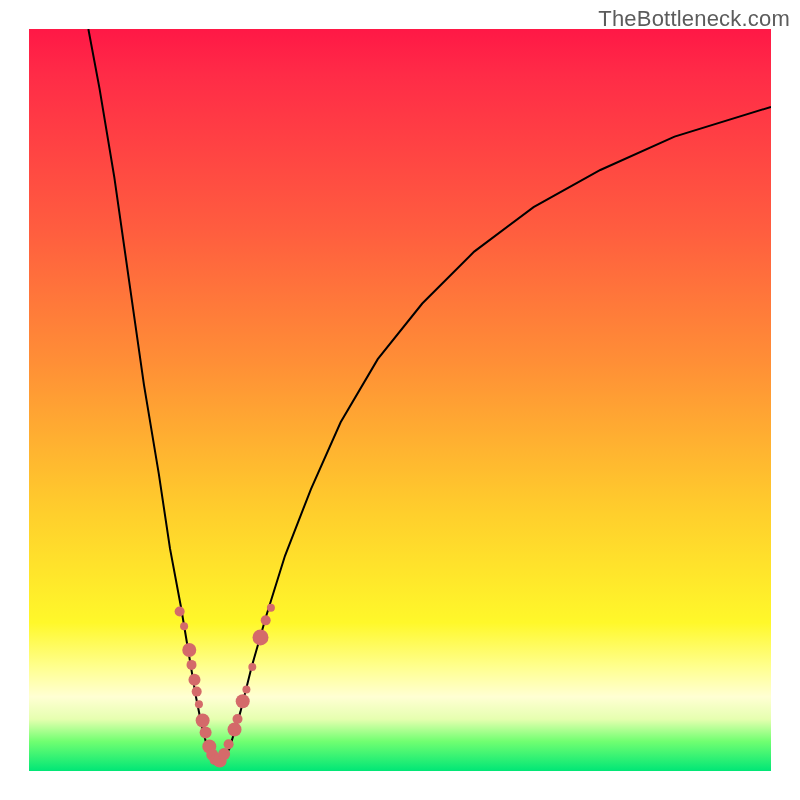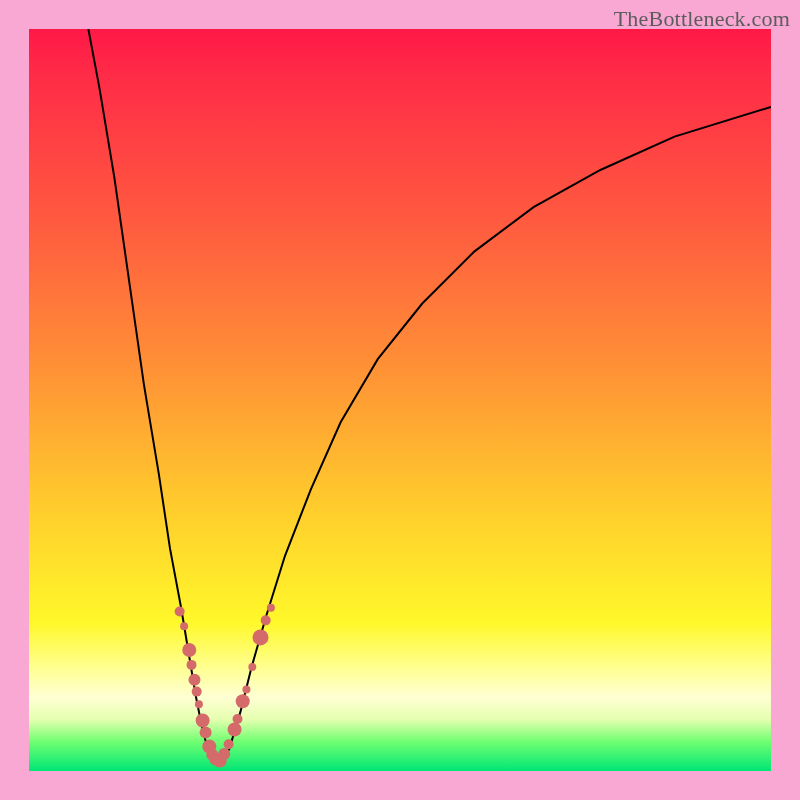--- a/index.html
+++ b/index.html
@@ -10,22 +10,21 @@
     overflow: hidden;
     background: #000;
     font-family: Arial, Helvetica, sans-serif;
   }
   .frame {
     position: absolute;
     left: 0;
     top: 0;
     width: 800px;
     height: 800px;
-    background: #f9a8d4;
-    font-family: Liberation Serif, serif;
+    background: #ffffff;
   }
   .plot {
     position: absolute;
     left: 29px;
     top: 29px;
     width: 742px;
     height: 742px;
     
     background: linear-gradient(
       to bottom,

